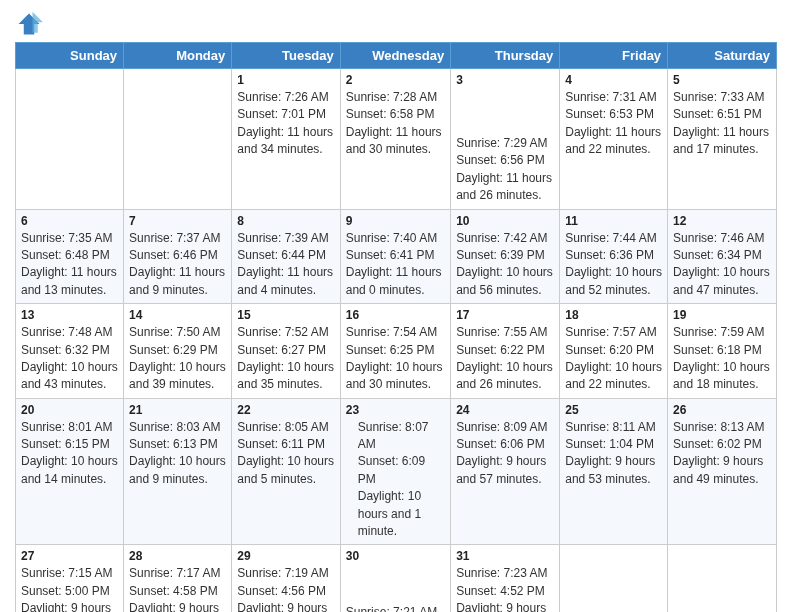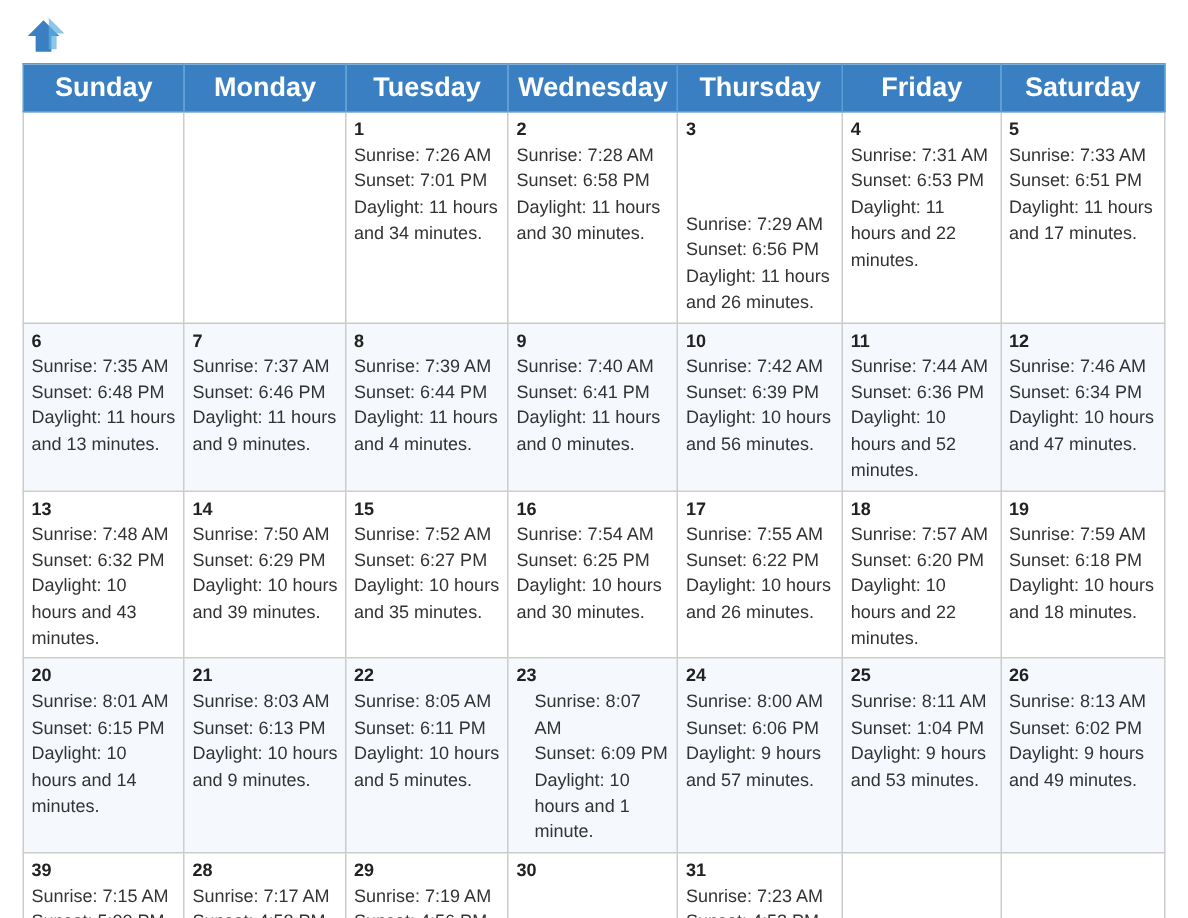--- a/index.html
+++ b/index.html
@@ -44,24 +44,24 @@
       color: #333;
     }
     .calendar {
       width: 100%;
       border-collapse: collapse;
       margin-top: 4px;
     }
     .calendar th {
       background-color: #3a7fc1;
       color: #fff;
-      font-size: 18px;
+      font-size: 13px;
       font-weight: bold;
       padding: 5px 6px;
-      text-align: center;
+      text-align: right;
       border: 1px solid #5a9fd4;
     }
     .calendar td {
       border: 1px solid #ccc;
       vertical-align: top;
       padding: 4px 5px;
       width: 113px;
       min-height: 75px;
       font-size: 10.5px;
       color: #222;
@@ -265,40 +265,40 @@
 Daylight: 10 hours and 5 minutes.</div>
           </td>
           <td>
             <span class="day-number">23</span>
             <div class="day-info" style="white-space: pre-line; margin-left: 12px;">Sunrise: 8:07 AM
 Sunset: 6:09 PM
 Daylight: 10 hours and 1 minute.</div>
           </td>
           <td>
             <span class="day-number">24</span>
-            <div class="day-info" style="white-space: pre-line;">Sunrise: 8:00 AM
+            <div class="day-info" style="white-space: pre-line;">Sunrise: 8:09 AM
 Sunset: 6:06 PM
 Daylight: 9 hours and 57 minutes.</div>
           </td>
           <td>
             <span class="day-number">25</span>
             <div class="day-info" style="white-space: pre-line;">Sunrise: 8:11 AM
 Sunset: 1:04 PM
 Daylight: 9 hours and 53 minutes.</div>
           </td>
           <td>
             <span class="day-number">26</span>
             <div class="day-info" style="white-space: pre-line;">Sunrise: 8:13 AM
 Sunset: 6:02 PM
 Daylight: 9 hours and 49 minutes.</div>
           </td>
         </tr>
         <tr>
           <td>
-            <span class="day-number">39</span>
+            <span class="day-number">27</span>
             <div class="day-info" style="white-space: pre-line;">Sunrise: 7:15 AM
 Sunset: 5:00 PM
 Daylight: 9 hours and 45 minutes.</div>
           </td>
           <td>
             <span class="day-number">28</span>
             <div class="day-info" style="white-space: pre-line;">Sunrise: 7:17 AM
 Sunset: 4:58 PM
 Daylight: 9 hours and 41 minutes.</div>
           </td>

